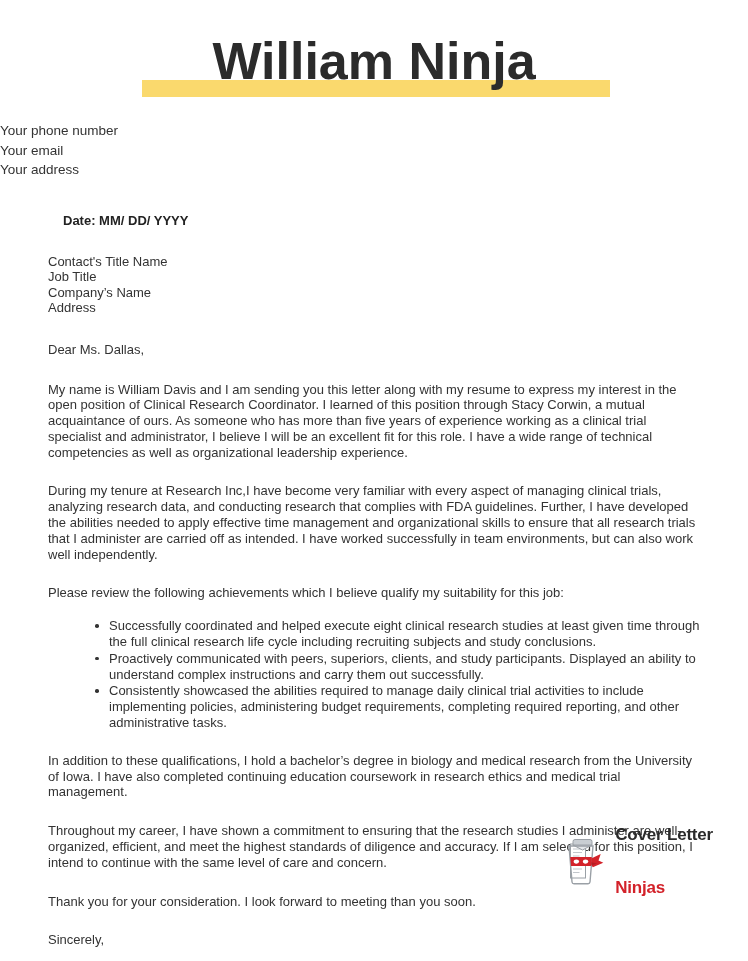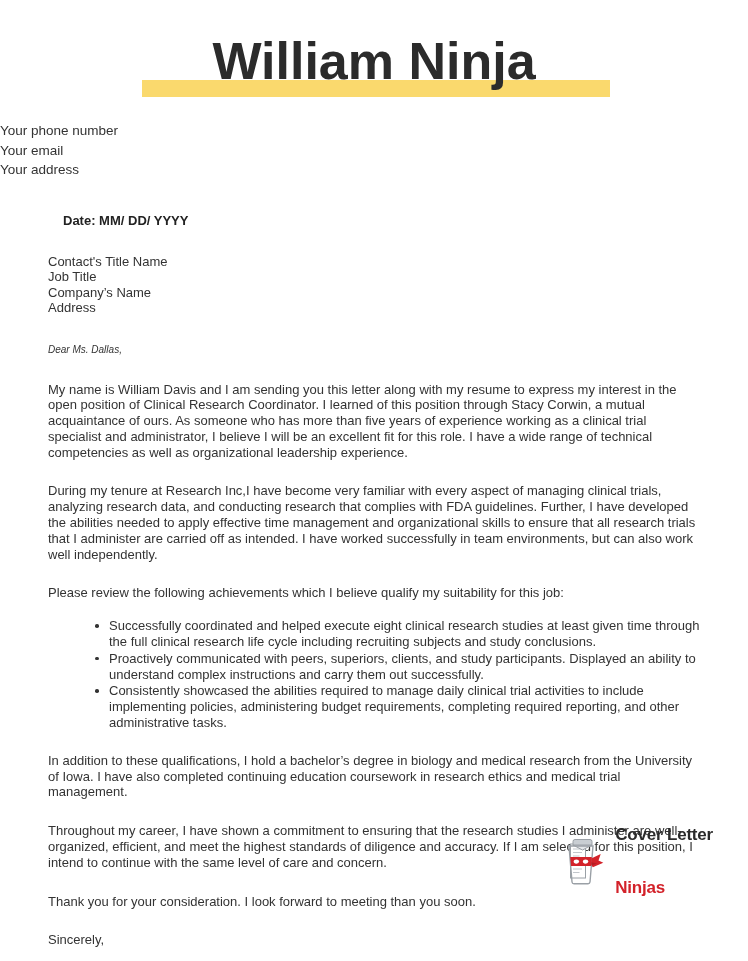--- a/index.html
+++ b/index.html
@@ -80,25 +80,24 @@
   }
   .recipient {
     margin-bottom: 26px;
   }
   .recipient div {
     font-size: 13px;
     line-height: 15.5px;
     color: #333333;
   }
   .salutation {
-    font-size: 10px;
+    font-size: 13px;
     line-height: 16px;
     margin-bottom: 24px;
     color: #333333;
-    font-style: italic;
   }
   .para {
     font-size: 13px;
     line-height: 15.8px;
     color: #333333;
     margin-bottom: 23px;
     text-align: left;
   }
   .para.tight { margin-bottom: 17px; }
 

